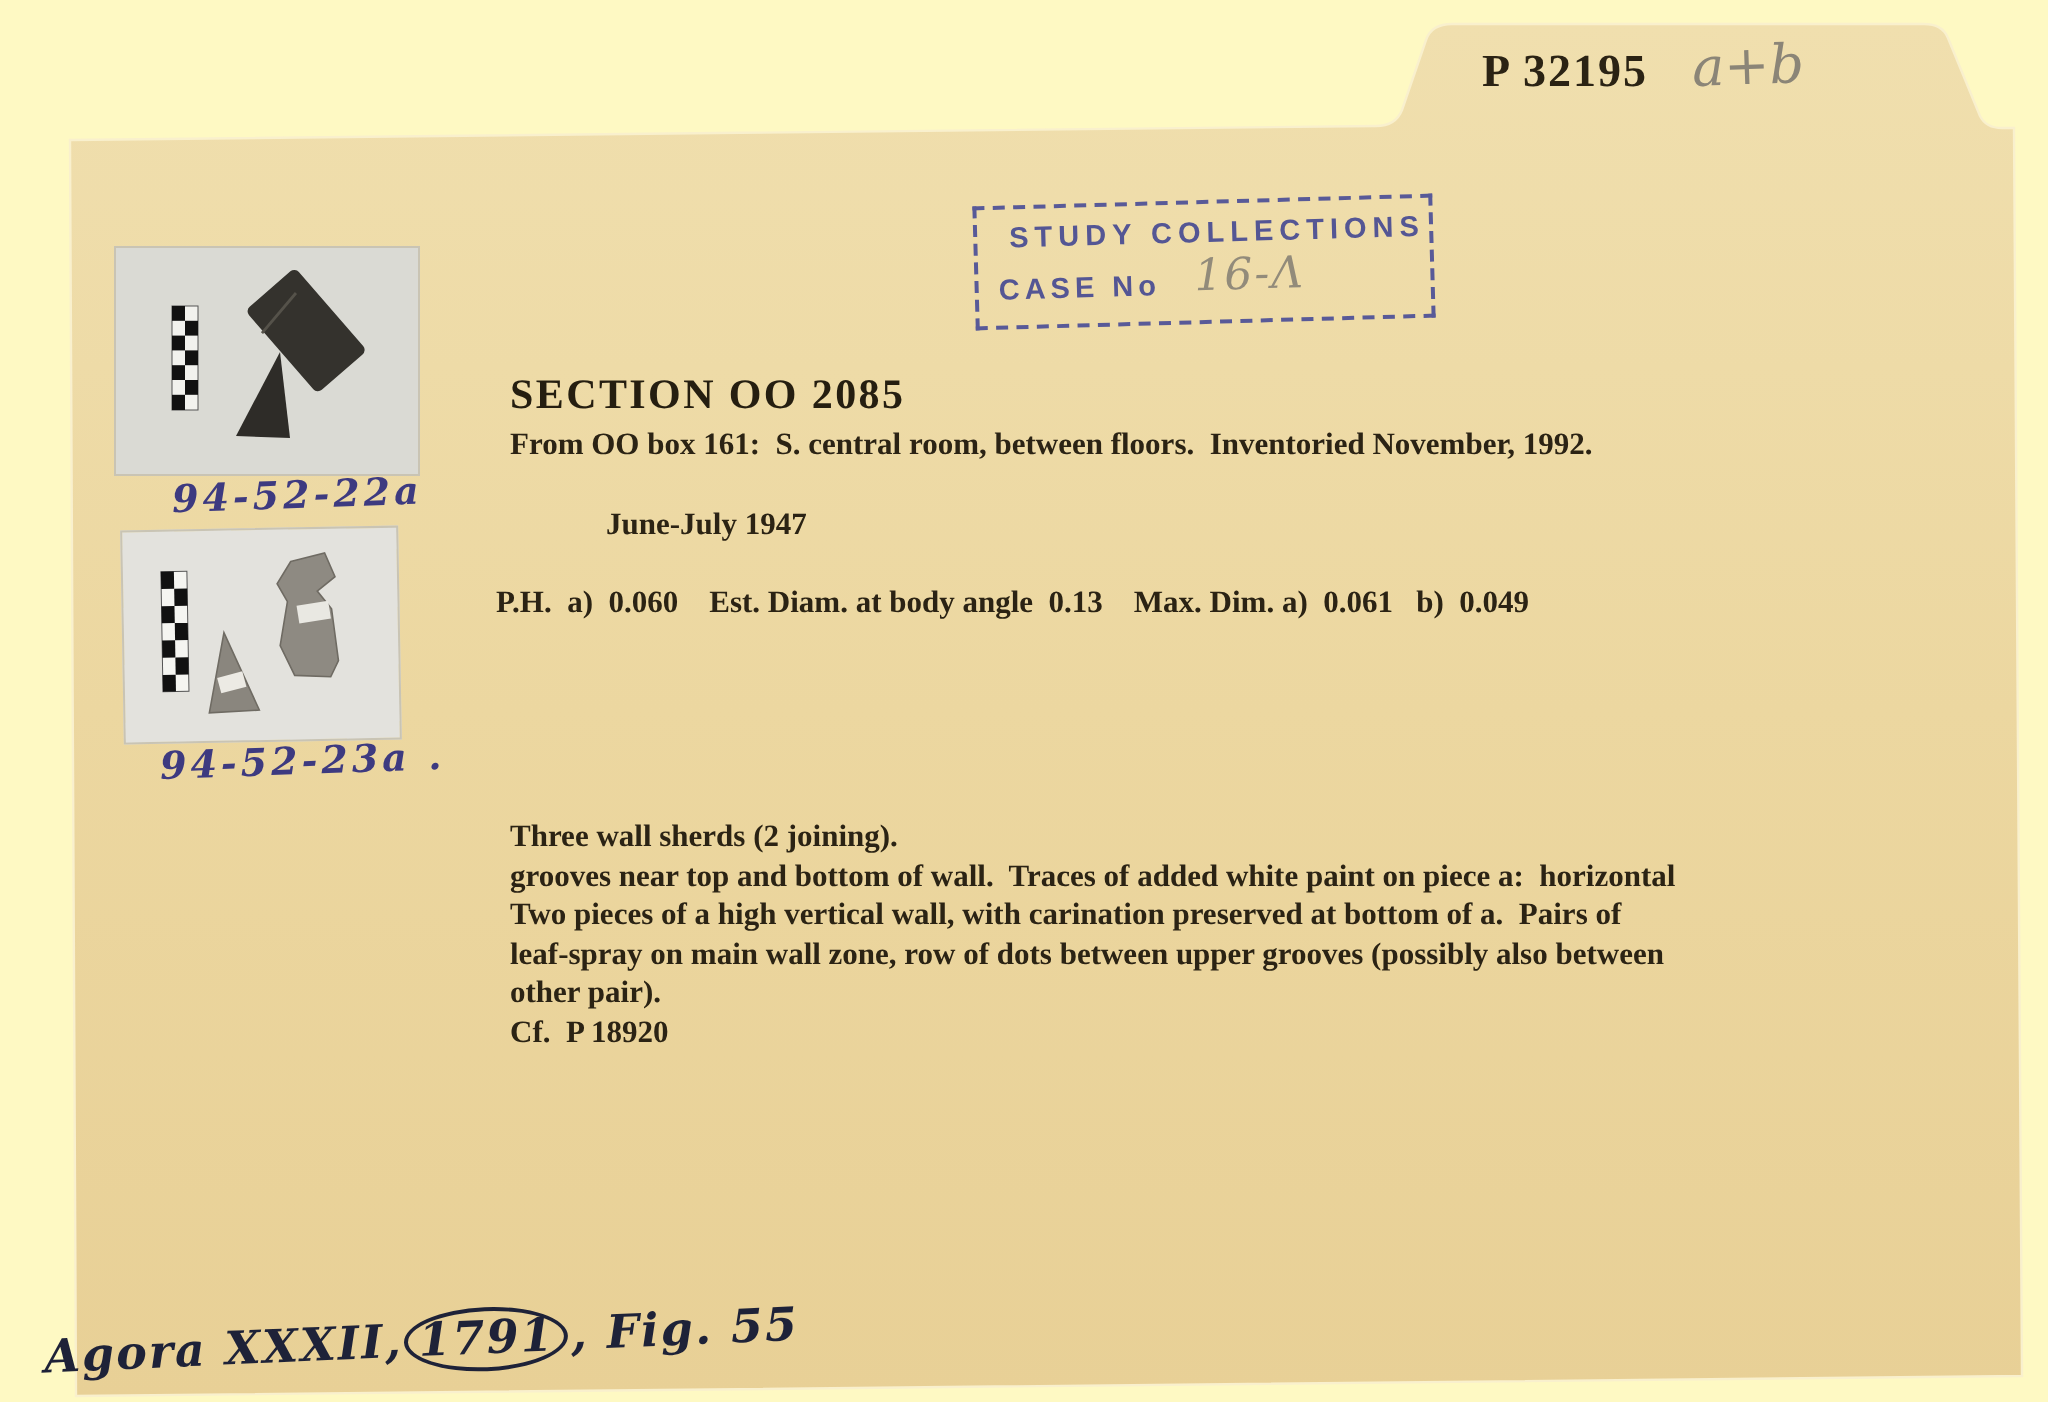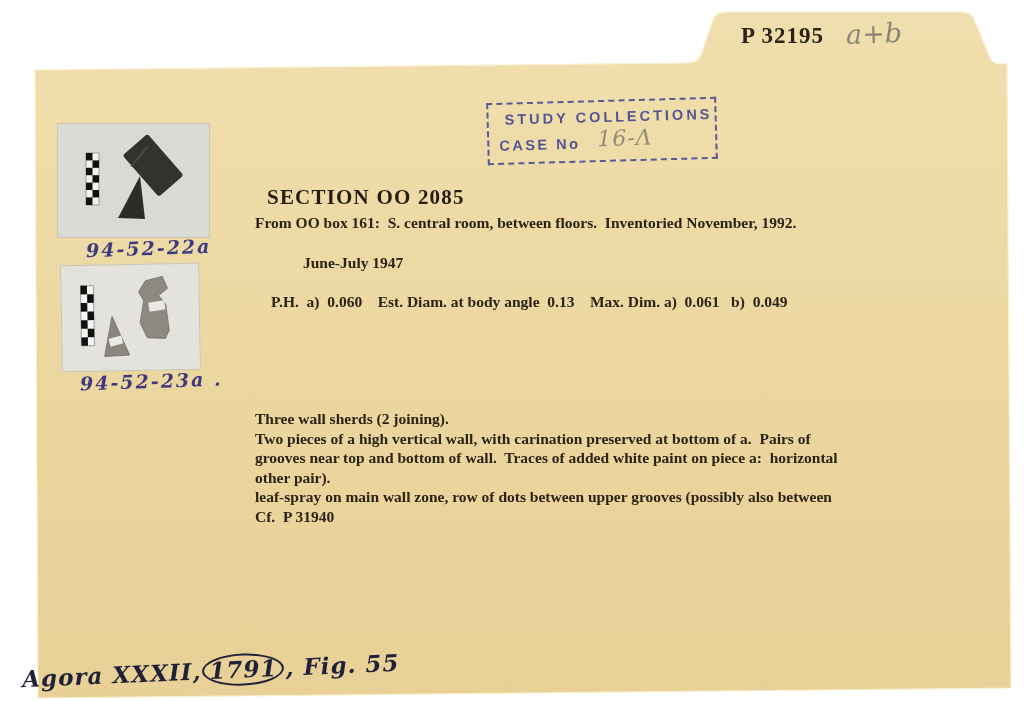--- a/index.html
+++ b/index.html
@@ -1,16 +1,16 @@
 <!DOCTYPE html>
 <html><head>
 <meta charset="utf-8">
 <style>
   html,body{margin:0;padding:0;background:#000;}
-  #stage{position:relative;width:1024px;height:701px;background:#ffffff;overflow:hidden;
+  #stage{position:relative;width:1024px;height:701px;background:#fef9c3;overflow:hidden;
          font-family:"Liberation Serif", serif;}
   
   #card-shape{position:absolute;left:0;top:0;}
   .abs{position:absolute;}
   .typed{color:#2b2314;}
   .pre{white-space:pre;font-weight:bold;}
   .h1{font-size:21px;font-weight:600;letter-spacing:1.2px;color:#251e10;}
   .bodytext{font-size:15.5px;line-height:19.6px;color:#2b2314;}
   
   .stamp{border:2px dashed #4c4f97;color:#474b93;transform:rotate(-1.6deg);
@@ -102,31 +102,31 @@
       </g>
 
       <g>
         <polygon points="50,51 42,91 67,90" fill="#8a867e" stroke="#6f6b63" stroke-width="0.8"></polygon>
         <rect x="47" y="72" width="13" height="8" fill="#eceae4" transform="rotate(-14 53 76)"></rect>
       </g>
     </svg>
   </div>
   <div class="abs ink-blue" style="left:80px;top:370px;font-size:19px;transform:rotate(-2deg);">94-52-23a .</div>
 
-  <div class="abs h1" style="left:255px;top:185px;margin-left:12px;">SECTION OO 2085</div>
+  <div class="abs h1" style="left:255px;top:185px;">SECTION OO 2085</div>
   <div class="abs bodytext pre" style="left:255px;top:213px;">From OO box 161:  S. central room, between floors.  Inventoried November, 1992.</div>
   <div class="abs bodytext pre" style="left:255px;top:253px;margin-left:48px;">June-July 1947</div>
-  <div class="abs bodytext pre" style="left:271px;top:292px;">P.H.  a)  0.060    Est. Diam. at body angle  0.13    Max. Dim. a)  0.061   b)  0.049</div>
+  <div class="abs bodytext pre" style="left:248px;top:292px;">P.H.  a)  0.060    Est. Diam. at body angle  0.13    Max. Dim. a)  0.061   b)  0.049</div>
 
   <div class="abs bodytext" style="left:255px;top:409px;">
     <div class="pre">Three wall sherds (2 joining).</div>
+    <div class="pre">grooves near top and bottom of wall.  Traces of added white paint on piece a:  horizontal</div>
     <div class="pre">Two pieces of a high vertical wall, with carination preserved at bottom of a.  Pairs of</div>
-    <div class="pre">grooves near top and bottom of wall.  Traces of added white paint on piece a:  horizontal</div>
+    <div class="pre">leaf-spray on main wall zone, row of dots between upper grooves (possibly also between</div>
     <div class="pre">other pair).</div>
-    <div class="pre">leaf-spray on main wall zone, row of dots between upper grooves (possibly also between</div>
-    <div class="pre">Cf.  P 31940</div>
+    <div class="pre">Cf.  P 18920</div>
   </div>
 
   <div class="abs footer-hand" style="left:22px;top:655px;font-size:23px;transform:rotate(-2.5deg);">
     <span>Agora XXXII,</span><span class="circle">1791</span><span>, Fig. 55</span>
   </div>
 
 </div>
 
 </body></html>

